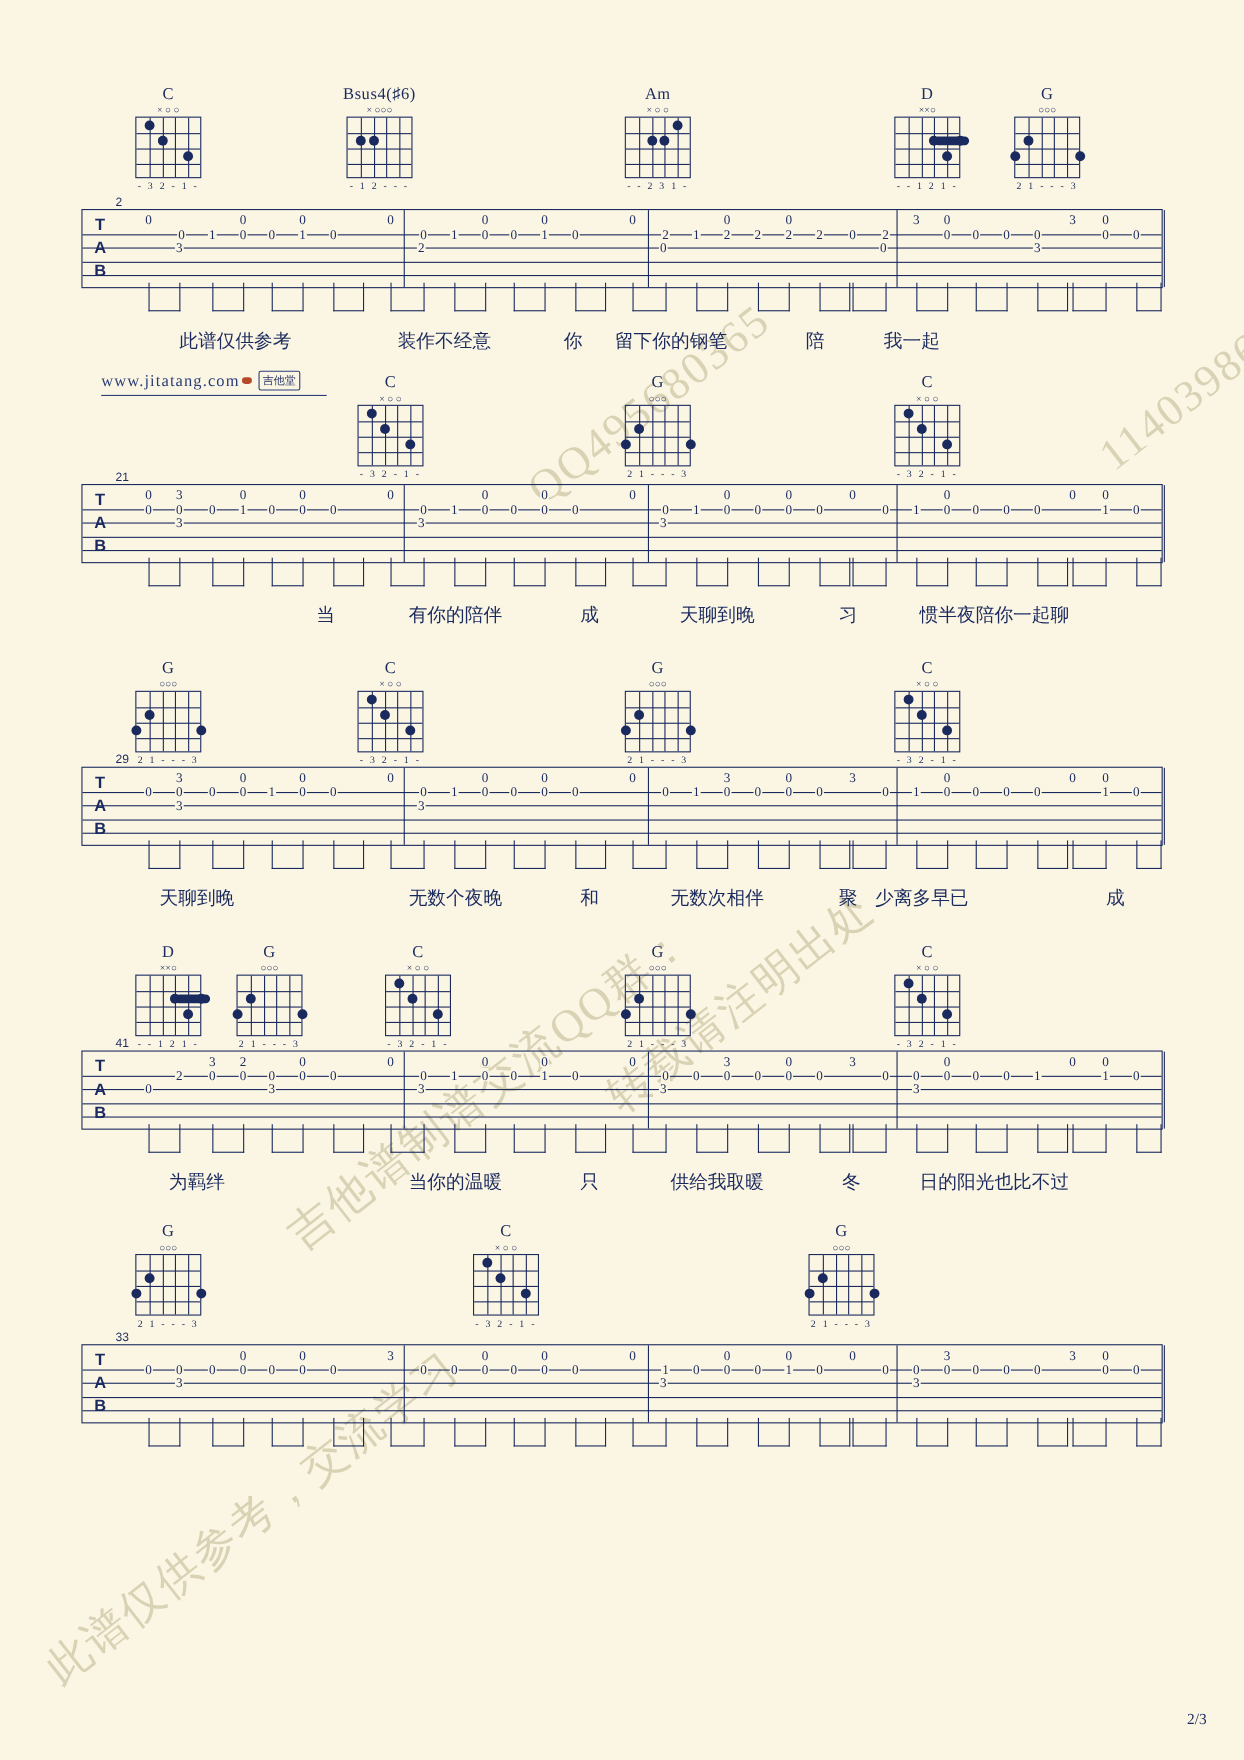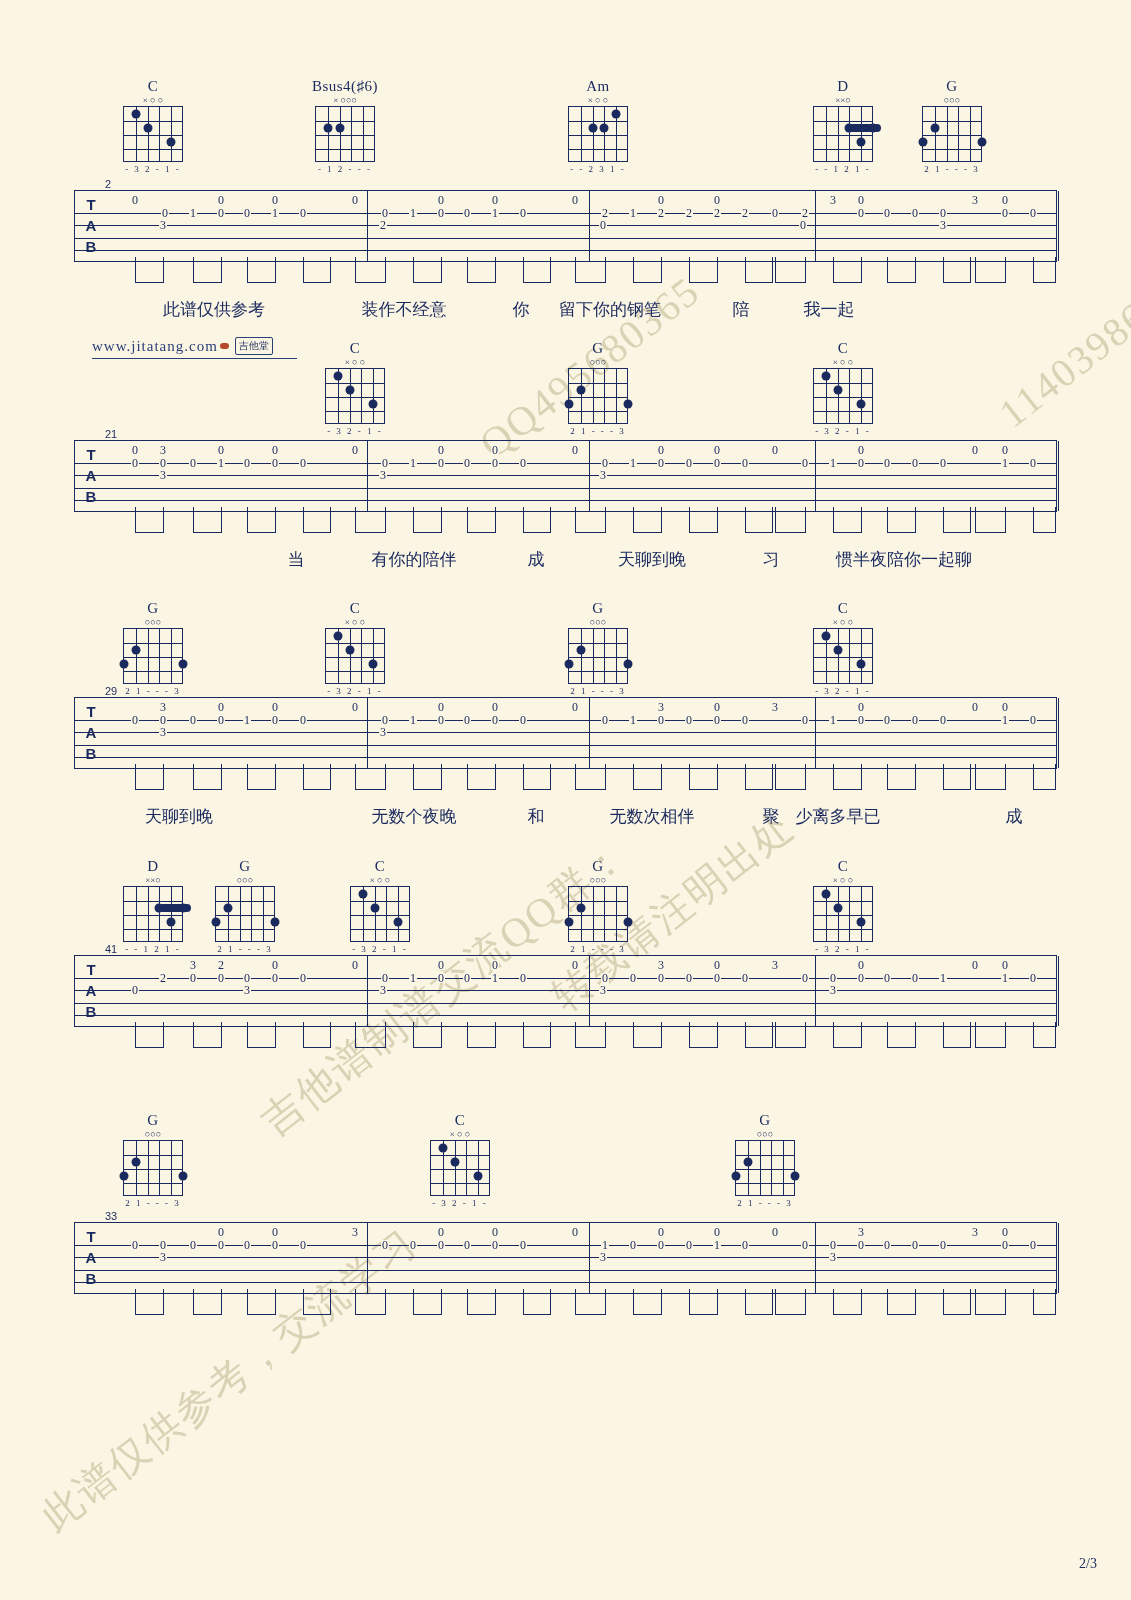--- a/index.html
+++ b/index.html
@@ -922,20 +922,28 @@
           <div class="stem" style="left: 895px; top: 0px;"></div>
           <div class="beam" style="left: 868px; width: 28.2px; bottom: 4px;"></div>
           <div class="stem" style="left: 900px; top: 0px;"></div>
           <div class="stem" style="left: 930px; top: 0px;"></div>
           <div class="beam" style="left: 900px; width: 31.2px; bottom: 4px;"></div>
           <div class="stem" style="left: 958px; top: 0px;"></div>
           <div class="stem" style="left: 980px; top: 0px;"></div>
           <div class="beam" style="left: 958px; width: 23.2px; bottom: 4px;"></div>
         </div>
       </div>
+      <div class="lyrics" style="top: 108px;">
+        <span style="left: 105px;">为羁绊</span>
+        <span style="left: 340px;">当你的温暖</span>
+        <span style="left: 462px;">只</span>
+        <span style="left: 578px;">供给我取暖</span>
+        <span style="left: 700px;">冬</span>
+        <span style="left: 830px;">日的阳光也比不过</span>
+      </div>
     </div>
     <div class="chord" style="left: 118px; top: 1112px;">
       <div class="cname">G</div>
       <div class="marks" style="text-align: center; position: relative;">
         <span style="left:50%;">○○○</span>
       </div>
       <div class="grid">
         <div class="v" style="left: 11.8px;"></div>
         <div class="v" style="left: 23.6px;"></div>
         <div class="v" style="left: 35.4px;"></div>

